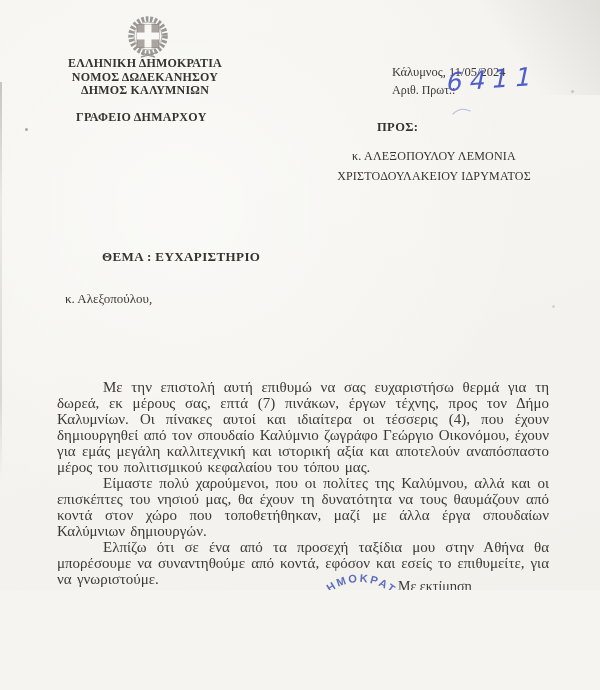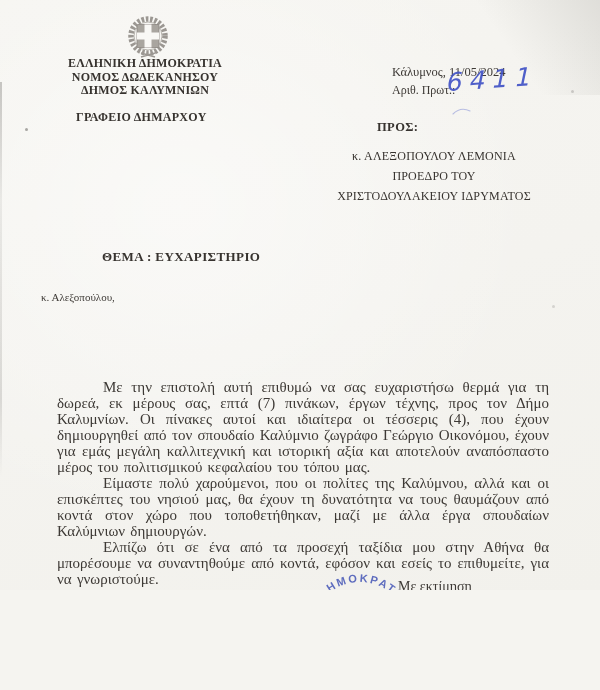--- a/index.html
+++ b/index.html
@@ -44,21 +44,21 @@
     opacity: .92;
   }
   .to-label { left: 377px; top: 120px; font-weight: bold; font-size: 12.5px; letter-spacing: .4px; color: #37332f; }
   .recipient {
     left: 318px; top: 147px; width: 232px;
     text-align: center; font-weight: normal;
     font-size: 12px; line-height: 19.8px; letter-spacing: .2px;
     color: #37332f;
   }
   .subject { left: 102px; top: 249px; font-weight: bold; font-size: 13px; letter-spacing: .4px; color: #37332f; }
-  .salutation { left: 41px; top: 291px; font-size: 11px; text-align: right; }
+  .salutation { left: 65px; top: 291px; font-size: 13px; text-align: right; }
 
   .body-text {
     left: 57px; top: 333px; width: 492px;
     font-size: 15px; line-height: 16px;
     text-align: justify; word-spacing: 1.5px; margin-top: 46px;
   }
   .body-text p { margin: 0; text-indent: 46px; }
 
   .valediction { left: 398px; top: 579px; font-size: 14px; }
   .signer-title { left: 337px; top: 613px; font-size: 13.2px; }
@@ -99,21 +99,20 @@
   <div class="abs date-line">Κάλυμνος, 11/05/2024</div>
   <div class="abs proto-label">Αριθ. Πρωτ.:</div>
   <div class="abs proto-number">6411</div>
   <svg class="abs stray-ink" width="24" height="14" viewBox="0 0 24 14">
     <path d="M 3 10 C 8 5 14 4 20 7" fill="none" stroke="#6d7bd0" stroke-width="1.1" opacity=".45" stroke-linecap="round"></path>
   </svg>
 
   <div class="abs to-label">ΠΡΟΣ:</div>
   <div class="abs recipient">
     <div>κ. ΑΛΕΞΟΠΟΥΛΟΥ ΛΕΜΟΝΙΑ</div>
-    <div>ΠΡΟΕΔΡΟ ΤΟΥ</div>
     <div>ΧΡΙΣΤΟΔΟΥΛΑΚΕΙΟΥ ΙΔΡΥΜΑΤΟΣ</div>
   </div>
 
   <div class="abs subject">ΘΕΜΑ : ΕΥΧΑΡΙΣΤΗΡΙΟ</div>
   <div class="abs salutation">κ. Αλεξοπούλου,</div>
 
   <div class="abs body-text">
     <p>Με την επιστολή αυτή επιθυμώ να σας ευχαριστήσω θερμά για τη δωρεά, εκ μέρους σας, επτά (7) πινάκων, έργων τέχνης, προς τον Δήμο Καλυμνίων. Οι πίνακες αυτοί και ιδιαίτερα οι τέσσερις (4), που έχουν δημιουργηθεί από τον σπουδαίο Καλύμνιο ζωγράφο Γεώργιο Οικονόμου, έχουν για εμάς μεγάλη καλλιτεχνική και ιστορική αξία και αποτελούν αναπόσπαστο μέρος του πολιτισμικού κεφαλαίου του τόπου μας.</p>
     <p>Είμαστε πολύ χαρούμενοι, που οι πολίτες της Καλύμνου, αλλά και οι επισκέπτες του νησιού μας, θα έχουν τη δυνατότητα να τους θαυμάζουν από κοντά στον χώρο που τοποθετήθηκαν, μαζί με άλλα έργα σπουδαίων Καλύμνιων δημιουργών.</p>
     <p>Ελπίζω ότι σε ένα από τα προσεχή ταξίδια μου στην Αθήνα θα μπορέσουμε να συναντηθούμε από κοντά, εφόσον και εσείς το επιθυμείτε, για να γνωριστούμε.</p>

